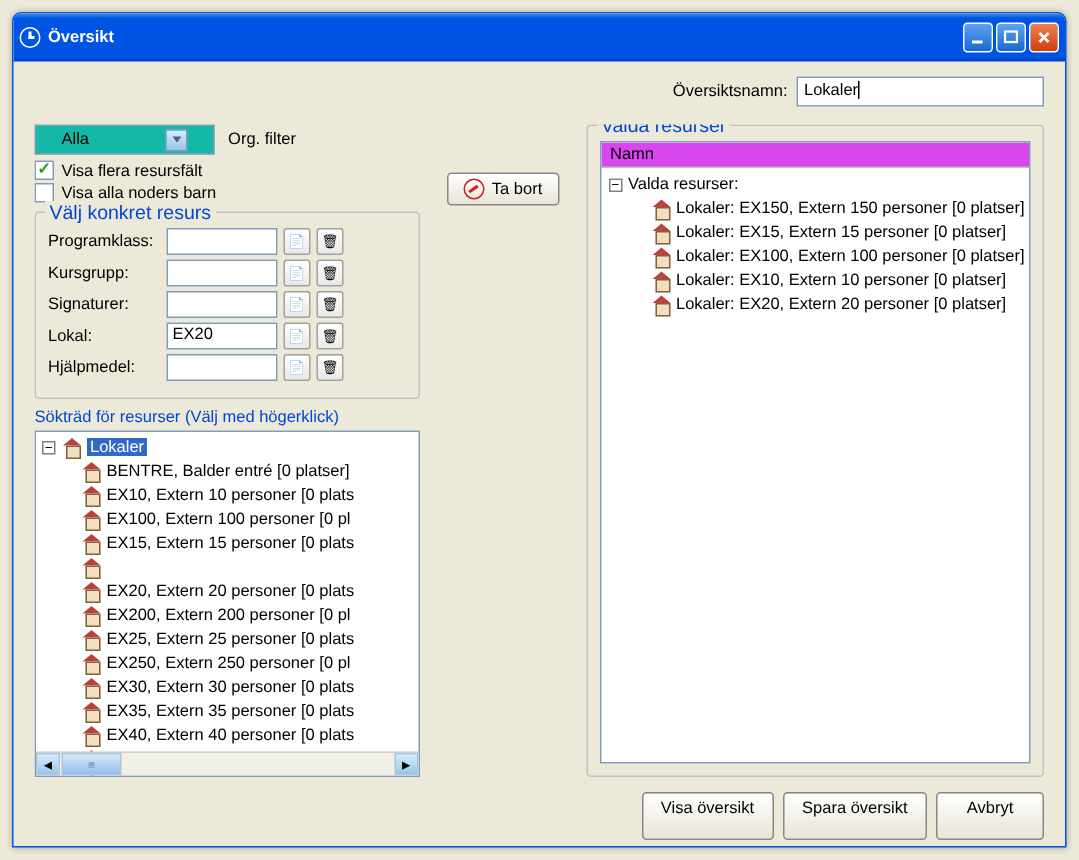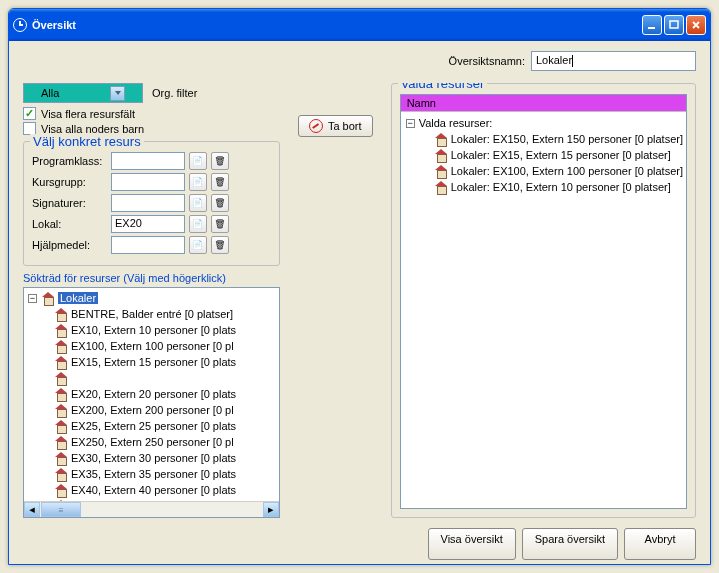--- a/index.html
+++ b/index.html
@@ -256,20 +256,24 @@
                     <span>Lokaler: EX15, Extern 15 personer [0 platser]</span>
                   </div>
                   <div class="sel-item">
                     <div class="house-icon"></div>
                     <span>Lokaler: EX100, Extern 100 personer [0 platser]</span>
                   </div>
                   <div class="sel-item">
                     <div class="house-icon"></div>
                     <span>Lokaler: EX10, Extern 10 personer [0 platser]</span>
                   </div>
+                  <div class="sel-item">
+                    <div class="house-icon"></div>
+                    <span>Lokaler: EX20, Extern 20 personer [0 platser]</span>
+                  </div>
                 </div>
             </div>
           </div>
         </div>
       </div>
     </div>
 
     <div class="bottom-buttons">
       <div class="btn-main">Visa översikt</div>
       <div class="btn-main">Spara översikt</div>

